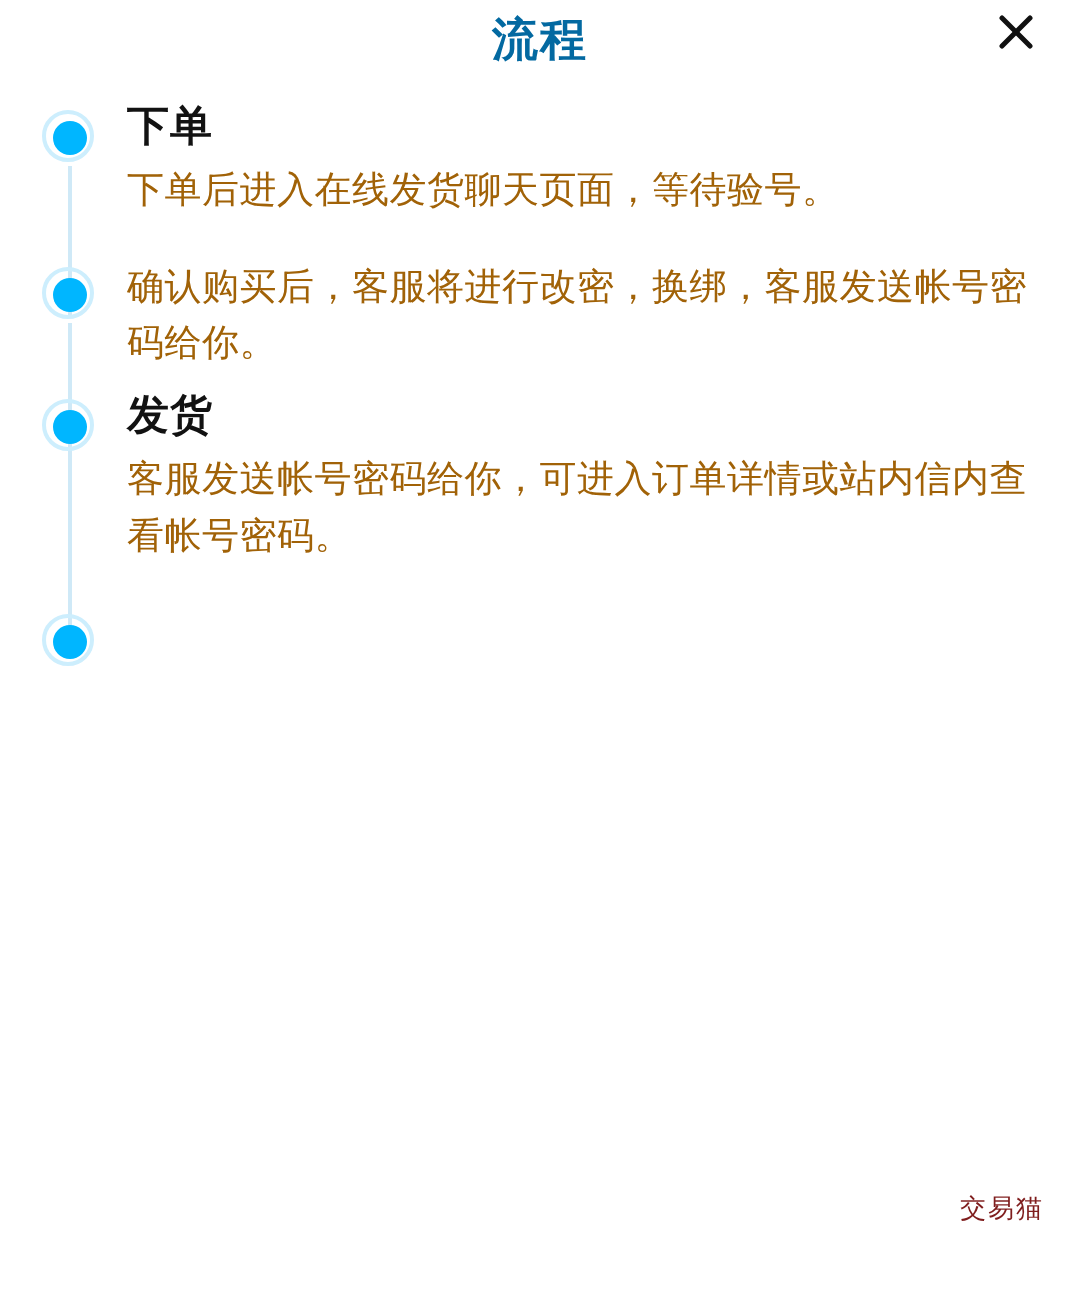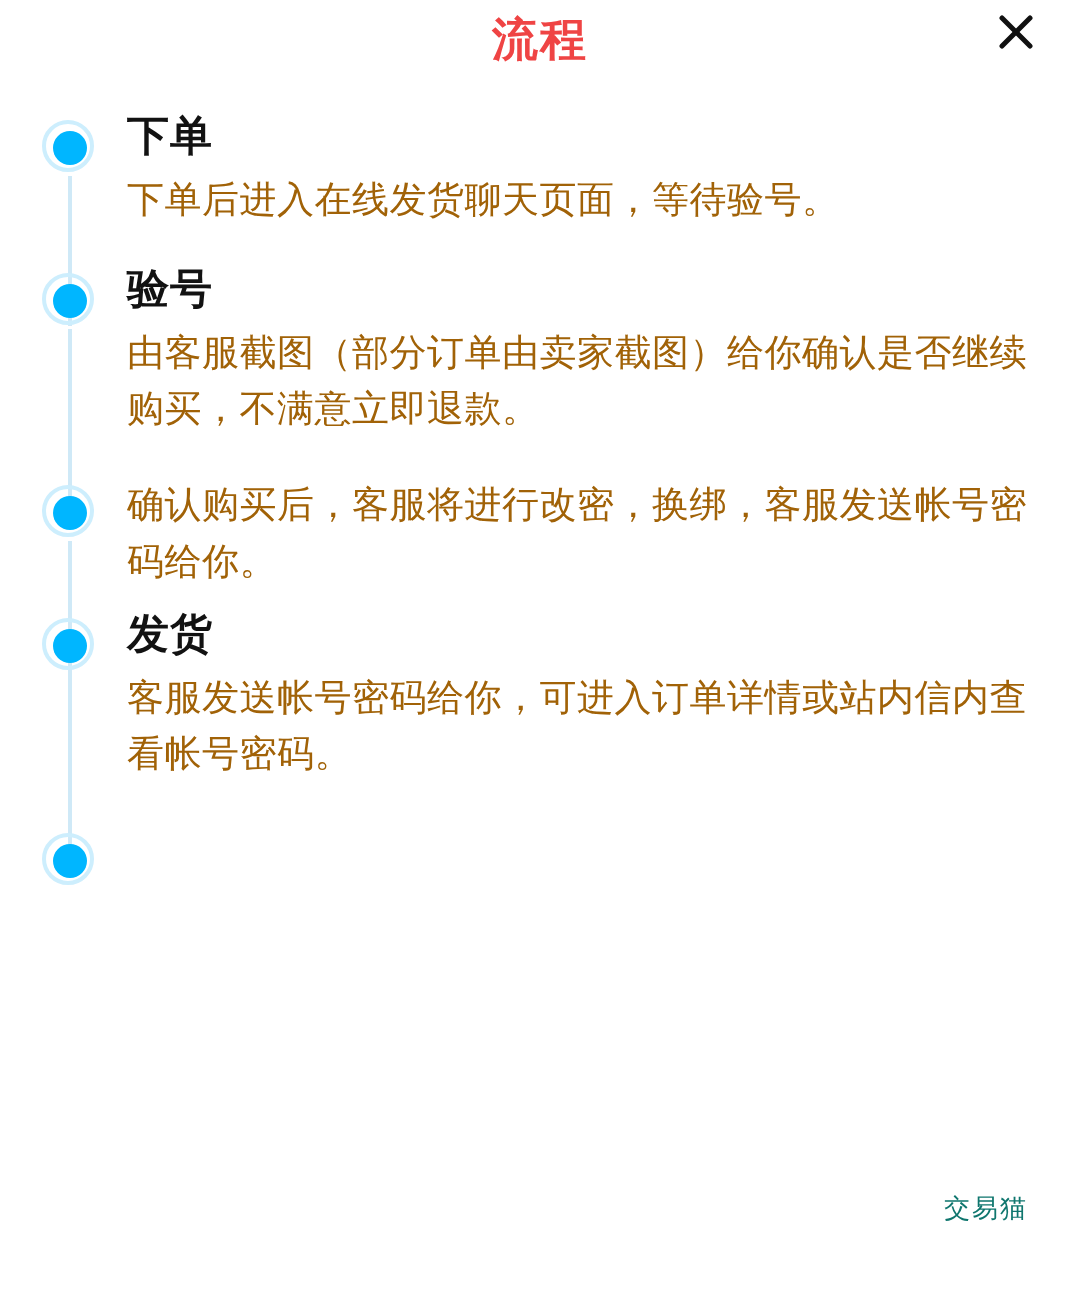--- a/index.html
+++ b/index.html
@@ -21,21 +21,21 @@
     position: relative;
     height: 78px;
     display: flex;
     align-items: center;
     justify-content: center;
   }
   .header-title {
     font-size: 46px;
     font-weight: bold;
     letter-spacing: 2px;
-    color: #ef4444;
+    color: #0369a1;
     line-height: 1;
   }
   .close-btn {
     position: absolute;
     right: 36px;
     top: 4px;
     width: 56px;
     height: 56px;
     display: flex;
     align-items: center;
@@ -98,32 +98,32 @@
     margin: 0 0 12px 0;
     letter-spacing: 1px;
   }
   .step-desc {
     font-size: 37px;
     line-height: 1.52;
     color: #a16207;
     margin: 0;
     letter-spacing: 0.5px;
   }
-  .step-1 { margin-top: 16px; }
+  .step-1 { margin-top: 6px; }
   .step-2 { margin-top: 36px; }
   .step-3 { margin-top: 40px; }
   .step-4 { margin-top: 20px; }
   .step-5 { margin-top: 42px; }
 
   .watermark {
     position: absolute;
-    right: 52px;
+    right: 36px;
     bottom: 72px;
     font-size: 26px;
-    color: #0f766e;
+    color: #7f1d1d;
     letter-spacing: 2px;
     pointer-events: none;
   }
 </style>
 </head>
 <body>
 
 <div class="header">
   <div class="header-title">流程</div>
   <div class="close-btn">
@@ -141,31 +141,20 @@
       <div class="ring"></div>
       <div class="dot"></div>
     </div>
     <div class="connector" style="top: 64px; height: 150px;"></div>
     <div class="step-body">
       <div class="step-title">下单</div>
       <div class="step-desc">下单后进入在线发货聊天页面，等待验号。</div>
     </div>
   </div>
 
-  <div class="step step-2">
-    <div class="step-marker">
-      <div class="ring"></div>
-      <div class="dot"></div>
-    </div>
-    <div class="connector" style="top: 64px; height: 172px;"></div>
-    <div class="step-body">
-      <div class="step-title">验号</div>
-      <div class="step-desc">由客服截图（部分订单由卖家截图）给你确认是否继续购买，不满意立即退款。</div>
-    </div>
-  </div>
 
   <div class="step step-3">
     <div class="step-marker">
       <div class="ring"></div>
       <div class="dot"></div>
     </div>
     <div class="connector" style="top: 64px; height: 175px;"></div>
     <div class="step-body">
       <div class="step-desc">确认购买后，客服将进行改密，换绑，客服发送帐号密码给你。</div>
     </div>

